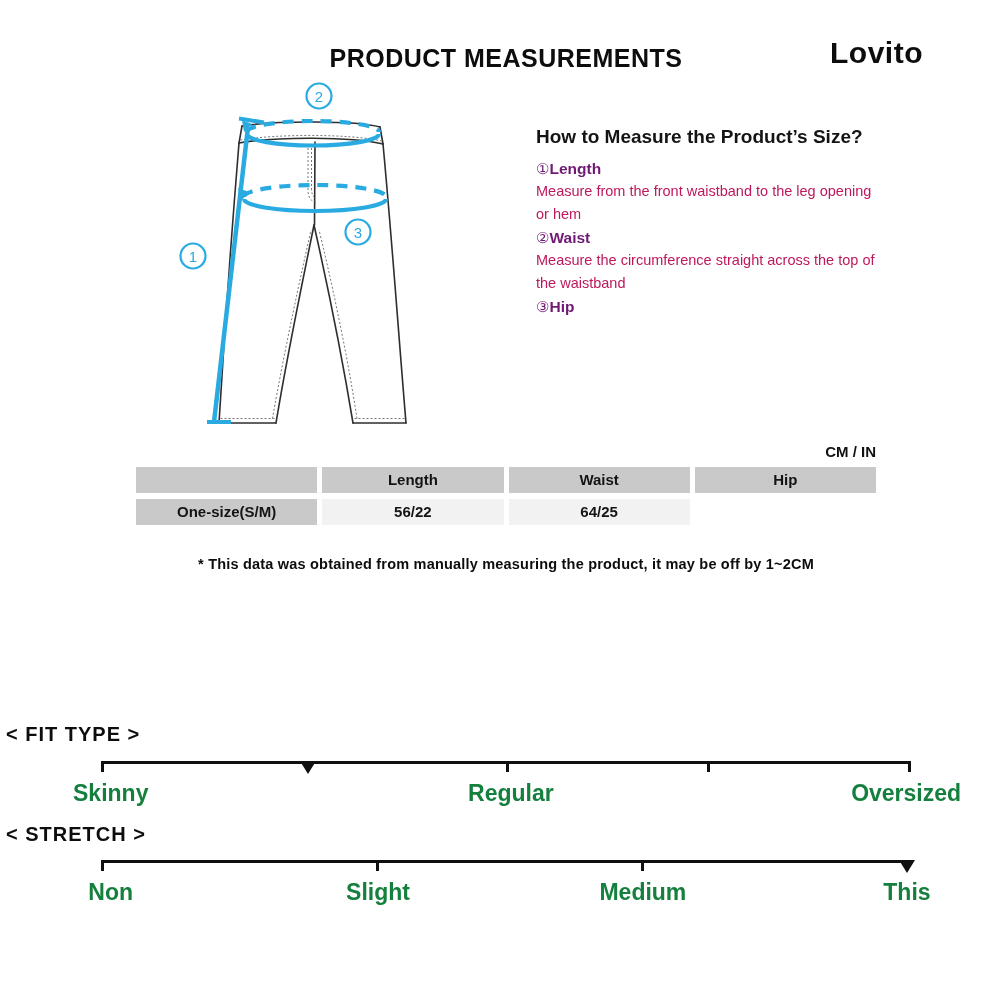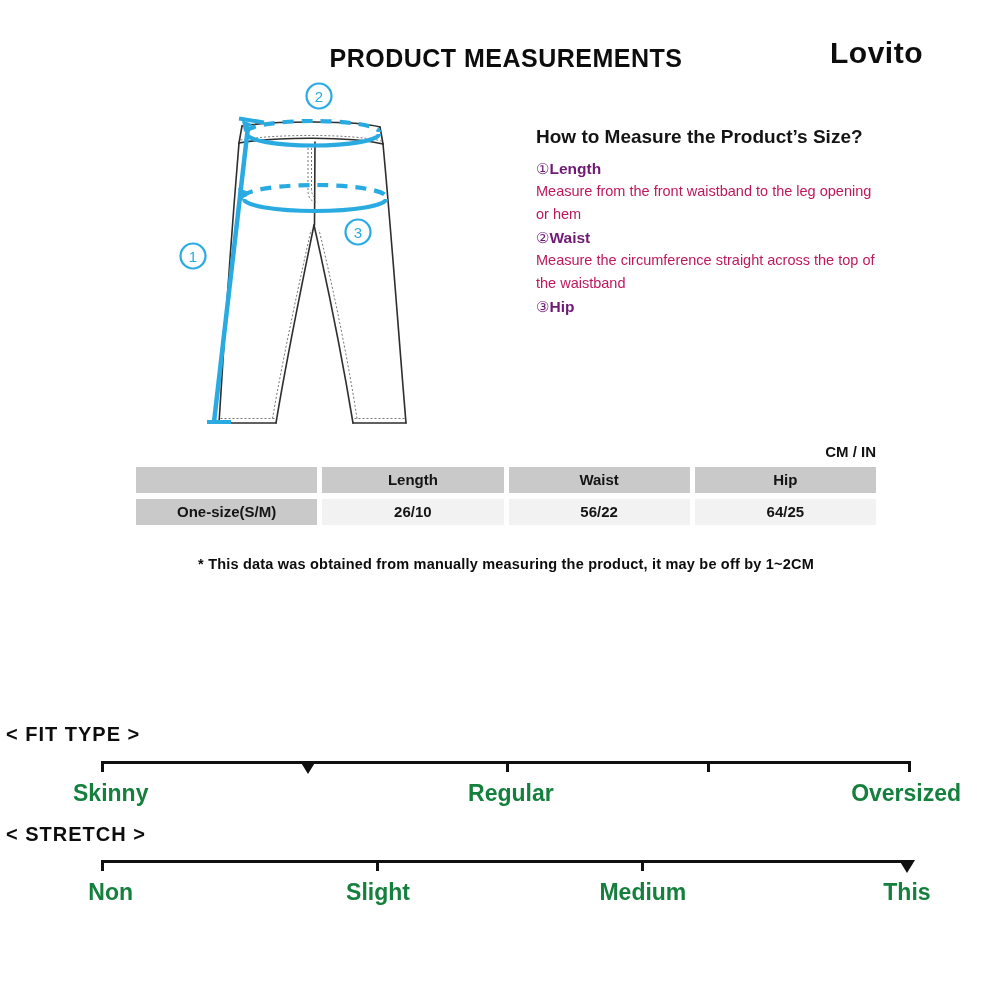--- a/index.html
+++ b/index.html
@@ -124,21 +124,20 @@
   </div>
 
   <div class="unit-label">CM / IN</div>
 
   <div class="size-table">
     <div class="cell hd"></div>
     <div class="cell hd">Length</div>
     <div class="cell hd">Waist</div>
     <div class="cell hd">Hip</div>
     <div class="cell hd">One-size(S/M)</div>
-    <div class="cell val">26/10</div>
     <div class="cell val">56/22</div>
     <div class="cell val">64/25</div>
   </div>
 
   <div class="footnote">* This data was obtained from manually measuring the product, it may be off by 1~2CM</div>
 
   <div class="scale-title" style="top:723px">&lt; FIT TYPE &gt;</div>
   <div class="scale" style="top:761px">
     <div class="line"></div>
     <div class="cap" style="left:0"></div>

